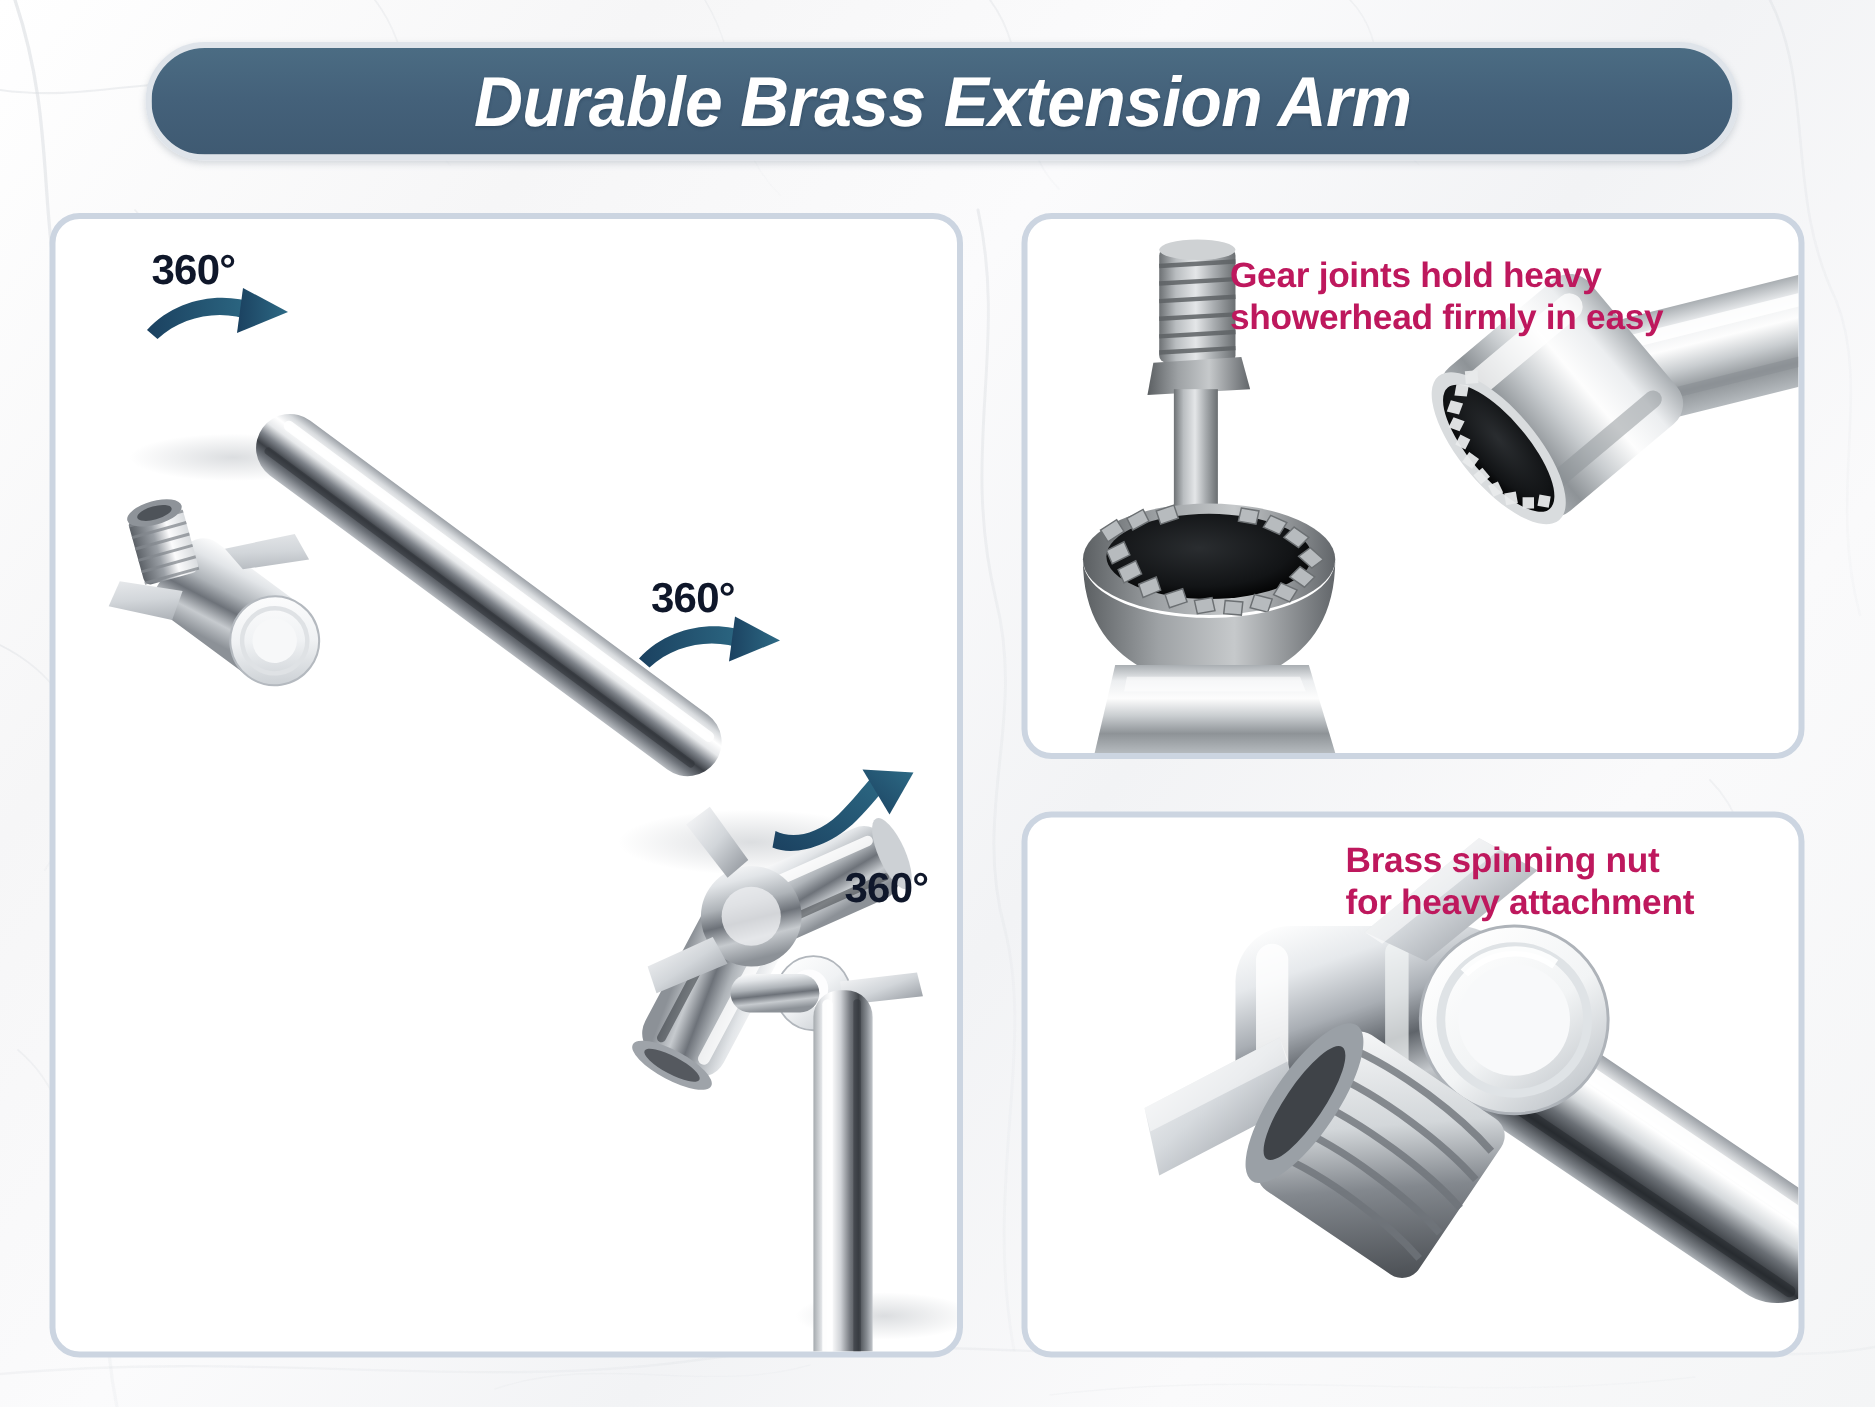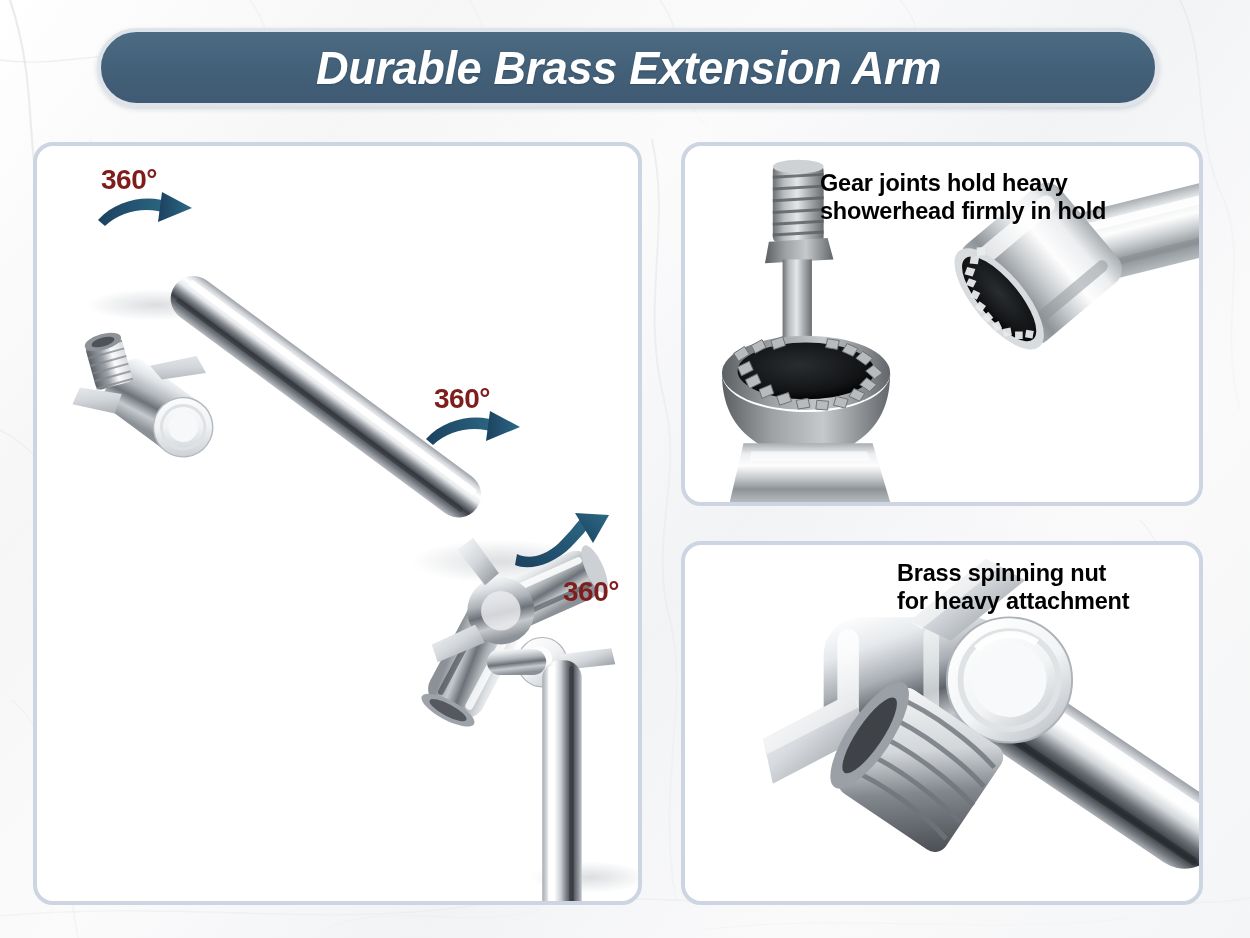--- a/index.html
+++ b/index.html
@@ -71,35 +71,35 @@
   .panel-main  { left: 33px;  top: 142px; width: 609px; height: 763px; }
   .panel-gear  { left: 681px; top: 142px; width: 522px; height: 364px; }
   .panel-nut   { left: 681px; top: 541px; width: 522px; height: 364px; }
 
   .panel-art { position: absolute; inset: 0; }
   .panel-art svg { width: 100%; height: 100%; display: block; }
 
   
   .callout {
     position: absolute;
-    color: #000000;
+    color: #be185d;
     font-size: 23.5px;
     font-weight: bold;
     line-height: 1.18;
     letter-spacing: -0.2px;
     white-space: pre-line;
     z-index: 6;
   }
   .callout-gear { left: 820px; top: 170px; text-align: left; }
   .callout-nut  { left: 897px; top: 560px; text-align: left; }
 
   
   .deg-label {
     position: absolute;
-    color: #7f1d1d;
+    color: #0f172a;
     font-size: 28px;
     font-weight: bold;
     letter-spacing: -0.5px;
     z-index: 7;
   }
   .deg-1 { left: 101px; top: 164px; }
   .deg-2 { left: 434px; top: 383px; }
   .deg-3 { left: 563px; top: 576px; }
 
   .deg-arrow { position: absolute; z-index: 7; }
@@ -458,21 +458,21 @@
               <path d="M48,56 l5,6 l-6,5 l-5,-6 z"></path>
               <path d="M-52,56 l6,-6 l5,6 l-6,6 z"></path>
               <path d="M-55,46 l5,-7 l7,5 l-5,7 z"></path>
             </g>
           </g>
         </g>
       </svg>
     </div>
   </div>
 
-  <div class="callout callout-gear"><span>Gear joints hold heavy</span><br><span>showerhead firmly in hold</span></div>
+  <div class="callout callout-gear"><span>Gear joints hold heavy</span><br><span>showerhead firmly in easy</span></div>
 
   <div class="panel panel-nut">
     <div class="panel-art">
       <svg viewBox="0 0 522 364" preserveAspectRatio="xMidYMid meet">
         <defs>
           <linearGradient id="nTube" x1="0" y1="0" x2="0" y2="1">
             <stop offset="0" stop-color="#9ba0a6"></stop>
             <stop offset="0.14" stop-color="#e6e8ea"></stop>
             <stop offset="0.28" stop-color="#ffffff"></stop>
             <stop offset="0.44" stop-color="#d3d7da"></stop>

